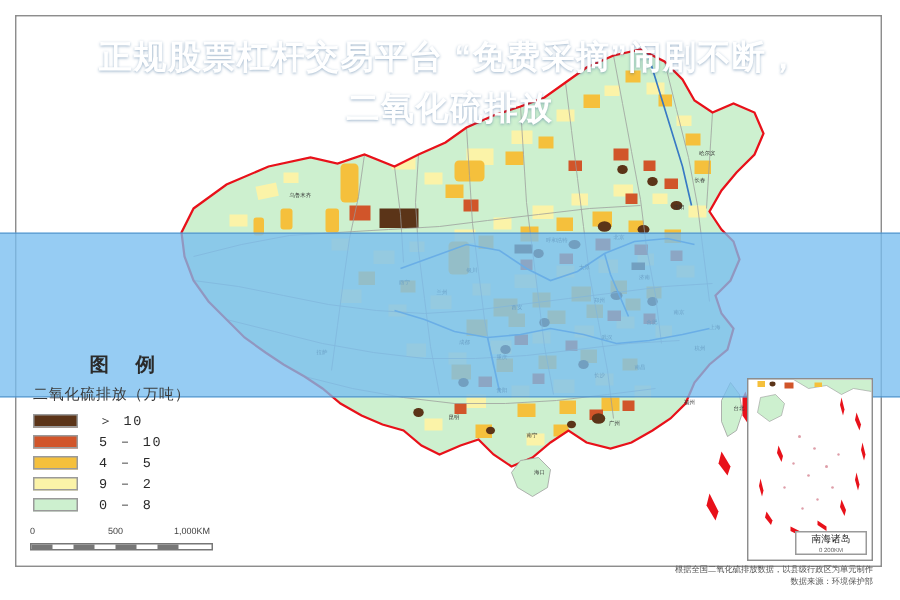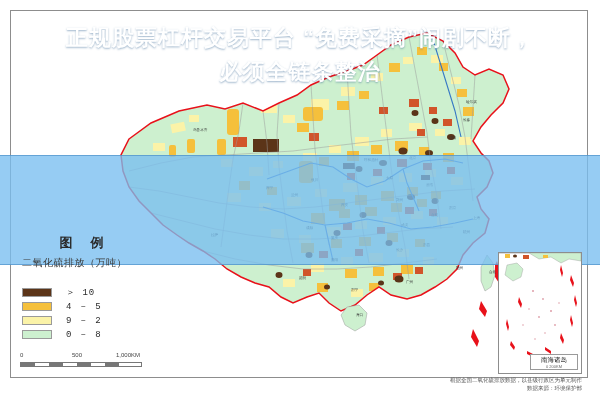--- a/index.html
+++ b/index.html
@@ -44,21 +44,21 @@
   }
   .banner-line{white-space:nowrap;}
 
   
   .legend{position:absolute;left:22px;top:234px;z-index:60;font-family:Liberation Mono, monospace;}
   .legend-title{
     font-size:13px;color:#2a2a2a;letter-spacing:5px;font-weight:bold;
     text-align:center;width:108px;margin-left:8px;
   }
   .legend-sub{font-size:10px;color:#3a3a3a;margin-top:4px;letter-spacing:0.5px;}
-  .legend-items{margin-top:16px;}
+  .legend-items{margin-top:4px;}
   .legend-row{display:flex;align-items:center;height:13px;margin-bottom:1px;}
   .swatch{width:30px;height:9px;border:1px solid #9a9a9a;box-sizing:border-box;}
   .legend-label{font-size:9px;color:#2a2a2a;margin-left:14px;letter-spacing:1px;}
 
   
   .scalebar{position:absolute;left:20px;top:352px;width:122px;z-index:60;}
   .scale-nums{position:relative;height:9px;font-size:6px;color:#444;}
   .scale-nums span{position:absolute;top:0;}
   .scale-track{position:relative;height:5px;margin-top:1px;border:1px solid #777;box-sizing:border-box;background:#fff;}
   .scale-track i{position:absolute;top:0;height:3px;background:#777;}
@@ -338,30 +338,34 @@
         </g>
     </svg>
   </div>
 
   <div class="banner">
     <div class="banner-rule"></div>
     <div class="banner-rule b"></div>
   </div>
   <div class="banner-text">
     <div class="banner-line">正规股票杠杆交易平台 “免费采摘”闹剧不断，</div>
-    <div class="banner-line">必须全链条整治</div>
+    <div class="banner-line">二氧化硫排放</div>
   </div>
 
   <div class="legend">
     <div class="legend-title">图 例</div>
     <div class="legend-sub">二氧化硫排放（万吨）</div>
     <div class="legend-items">
       <div class="legend-row">
         <span class="swatch" style="background:#5b3418"></span>
         <span class="legend-label">＞ 10</span>
+      </div>
+      <div class="legend-row">
+        <span class="swatch" style="background:#d1552a"></span>
+        <span class="legend-label">5 － 10</span>
       </div>
       <div class="legend-row">
         <span class="swatch" style="background:#f5c03c"></span>
         <span class="legend-label">4 － 5</span>
       </div>
       <div class="legend-row">
         <span class="swatch" style="background:#fbf3a8"></span>
         <span class="legend-label">9 － 2</span>
       </div>
       <div class="legend-row">

